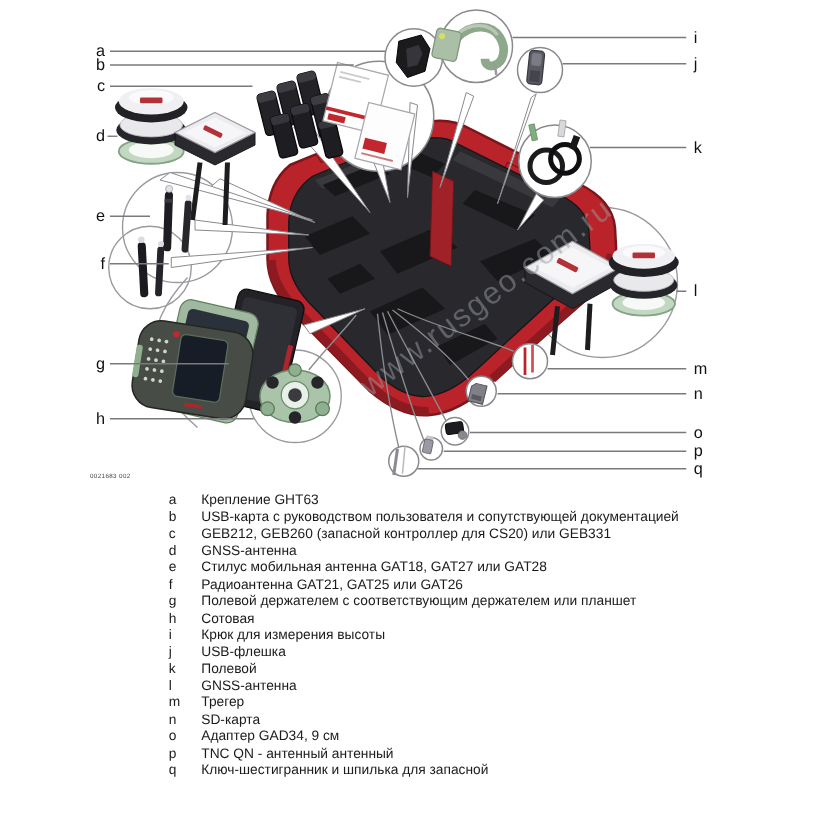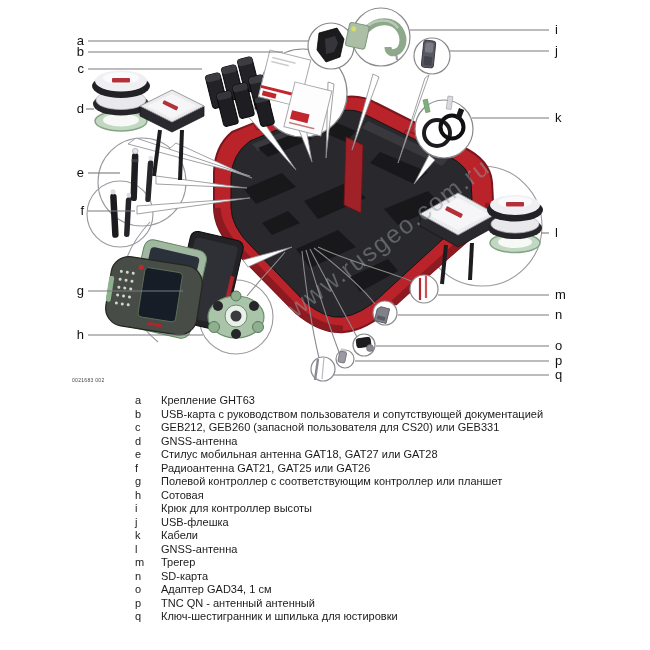--- a/index.html
+++ b/index.html
@@ -364,73 +364,73 @@
   <div class="row">
         <span class="k">a</span>
         <span class="t">Крепление GHT63</span>
       </div>
   <div class="row">
         <span class="k">b</span>
         <span class="t">USB-карта с руководством пользователя и сопутствующей документацией</span>
       </div>
   <div class="row">
         <span class="k">c</span>
-        <span class="t">GEB212, GEB260 (запасной пользователя для CS20) или GEB331</span>
+        <span class="t">GEB212, GEB260 (запасной контроллер для CS20) или GEB331</span>
       </div>
   <div class="row">
         <span class="k">d</span>
         <span class="t">GNSS-антенна</span>
       </div>
   <div class="row">
         <span class="k">e</span>
         <span class="t">Стилус мобильная антенна GAT18, GAT27 или GAT28</span>
       </div>
   <div class="row">
         <span class="k">f</span>
         <span class="t">Радиоантенна GAT21, GAT25 или GAT26</span>
       </div>
   <div class="row">
         <span class="k">g</span>
-        <span class="t">Полевой контроллер с соответствующим контроллер или планшет</span>
+        <span class="t">Полевой держателем с соответствующим держателем или планшет</span>
       </div>
   <div class="row">
         <span class="k">h</span>
         <span class="t">Сотовая</span>
       </div>
   <div class="row">
         <span class="k">i</span>
-        <span class="t">Крюк для контроллер высоты</span>
+        <span class="t">Крюк для измерения высоты</span>
       </div>
   <div class="row">
         <span class="k">j</span>
         <span class="t">USB-флешка</span>
       </div>
   <div class="row">
         <span class="k">k</span>
-        <span class="t">Кабели</span>
+        <span class="t">Полевой</span>
       </div>
   <div class="row">
         <span class="k">l</span>
         <span class="t">GNSS-антенна</span>
       </div>
   <div class="row">
         <span class="k">m</span>
         <span class="t">Трегер</span>
       </div>
   <div class="row">
         <span class="k">n</span>
         <span class="t">SD-карта</span>
       </div>
   <div class="row">
         <span class="k">o</span>
-        <span class="t">Адаптер GAD34, 1 см</span>
+        <span class="t">Адаптер GAD34, 9 см</span>
       </div>
   <div class="row">
         <span class="k">p</span>
         <span class="t">TNC QN - антенный антенный</span>
       </div>
   <div class="row">
         <span class="k">q</span>
-        <span class="t">Ключ-шестигранник и шпилька для юстировки</span>
+        <span class="t">Ключ-шестигранник и шпилька для запасной</span>
       </div>
 </div>
 
 </div>
 
 </body></html>

